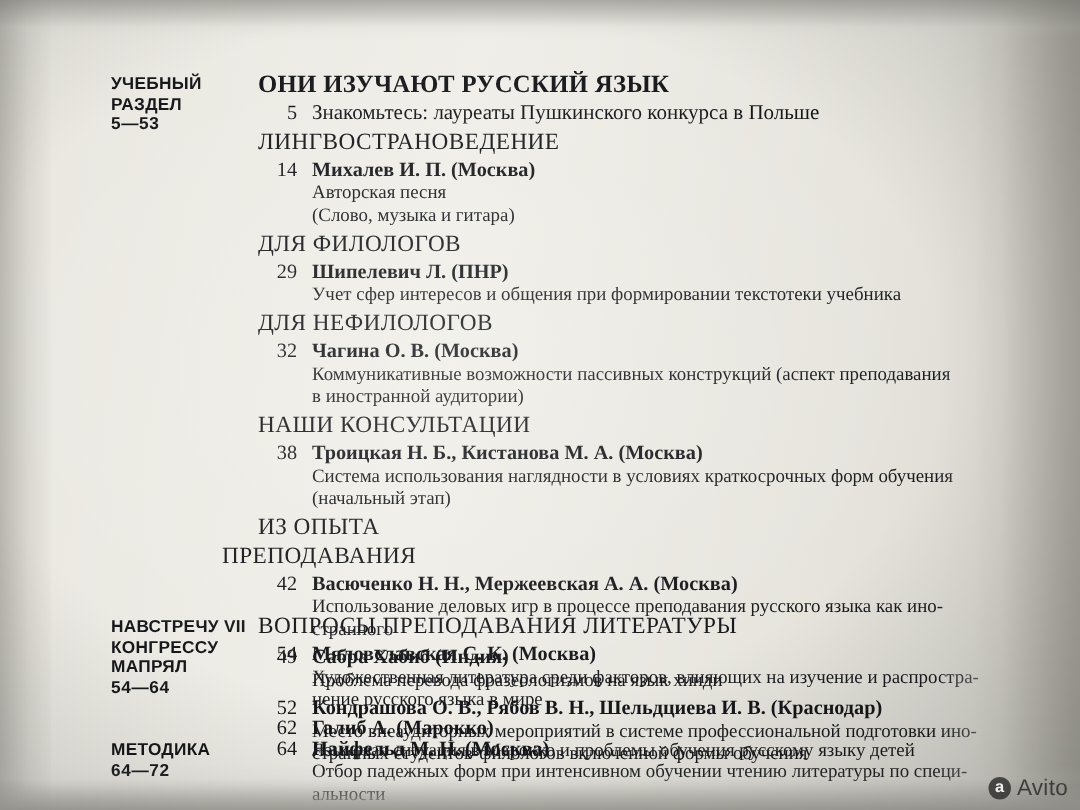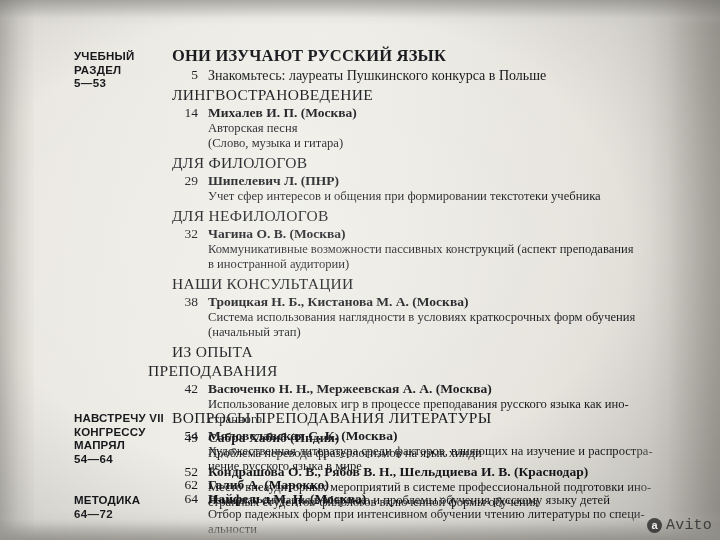--- a/index.html
+++ b/index.html
@@ -188,21 +188,20 @@
     border-radius: 50%;
     background: #2e2e2e;
     color: #ffffff;
     font-size: 11px;
     line-height: 15px;
     text-align: center;
     font-weight: bold;
   }
   #watermark .wm-text {
     letter-spacing: 0.2px;
-    font-family: Liberation Mono, monospace;
   }
   .bottom-clip {
     position: absolute;
     left: 0; right: 0;
     bottom: 0;
     height: 16px;
     background: linear-gradient(0deg, rgba(205,203,196,0.9) 0%, rgba(228,226,219,0.0) 100%);
     z-index: 35;
     pointer-events: none;
   }

